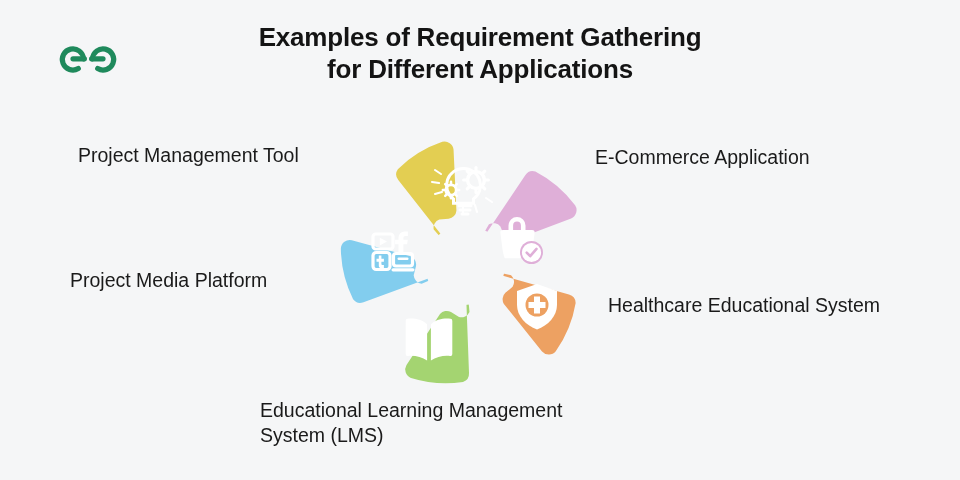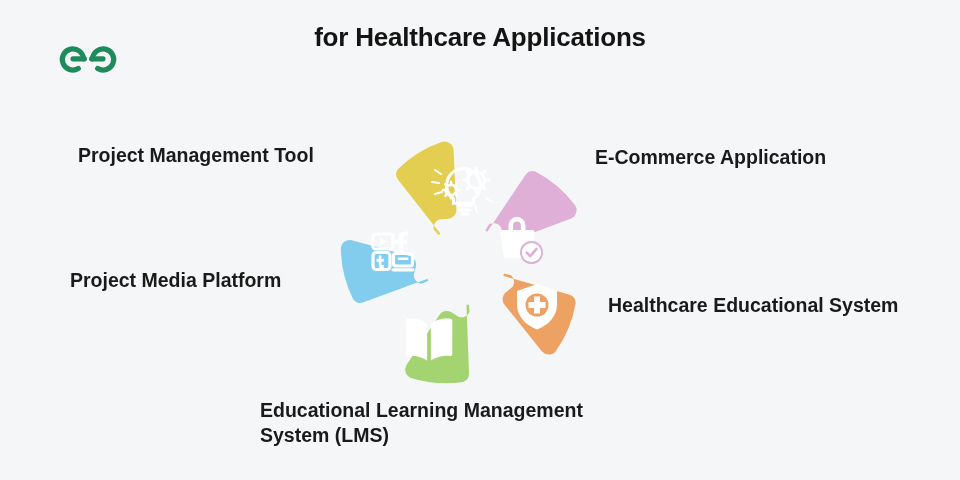--- a/index.html
+++ b/index.html
@@ -18,21 +18,21 @@
     font-size:26px; font-weight:bold; line-height:1.22;
     color:#141414; letter-spacing:-0.2px;
   }
   #title .tline { display:block; white-space:nowrap; }
 
   #wheel { position:absolute; left:330px; top:130px; width:270px; height:270px; }
   #wheel svg { display:block; width:270px; height:270px; overflow:visible; }
 
   .label {
     position:absolute;
-    font-size:19.5px; font-weight:700; line-height:1.3;
+    font-size:19.5px; font-weight:400; line-height:1.3;
     color:#1A1A1A; white-space:pre-line;
   }
   #label-pm   { left:78px;  top:143px; }
   #label-ec   { left:595px; top:145px; }
   #label-hc   { left:608px; top:293px; }
   #label-sm   { left:70px;  top:268px; }
   #label-lms  { left:260px; top:398px; width:392px; text-align:left; }
 </style>
 </head>
 <body>
@@ -42,21 +42,22 @@
     <g fill="none" stroke="#1F8A5C" stroke-width="5.2" stroke-linecap="round">
       <path d="M28.5 22.8 A10.6 10.6 0 1 0 23.3 32.6"></path>
       <path d="M18.0 22.8 L29.4 22.8"></path>
       <path d="M37.5 22.8 A10.6 10.6 0 1 1 42.7 32.6"></path>
       <path d="M48.0 22.8 L36.6 22.8"></path>
     </g>
   </svg>
 </div>
 
 <div id="title">
-  <span class="tline">for Healthcare Applications</span>
+  <span class="tline">Examples of Requirement Gathering</span>
+  <span class="tline">for Different Applications</span>
 </div>
 
 <div id="wheel">
   <svg viewBox="0 0 270 270" aria-hidden="true">
     <defs>
 
       <path id="petal" d="M135,135
                L135,24
                a7,7 0 0 1 7,-7
                L196,22

